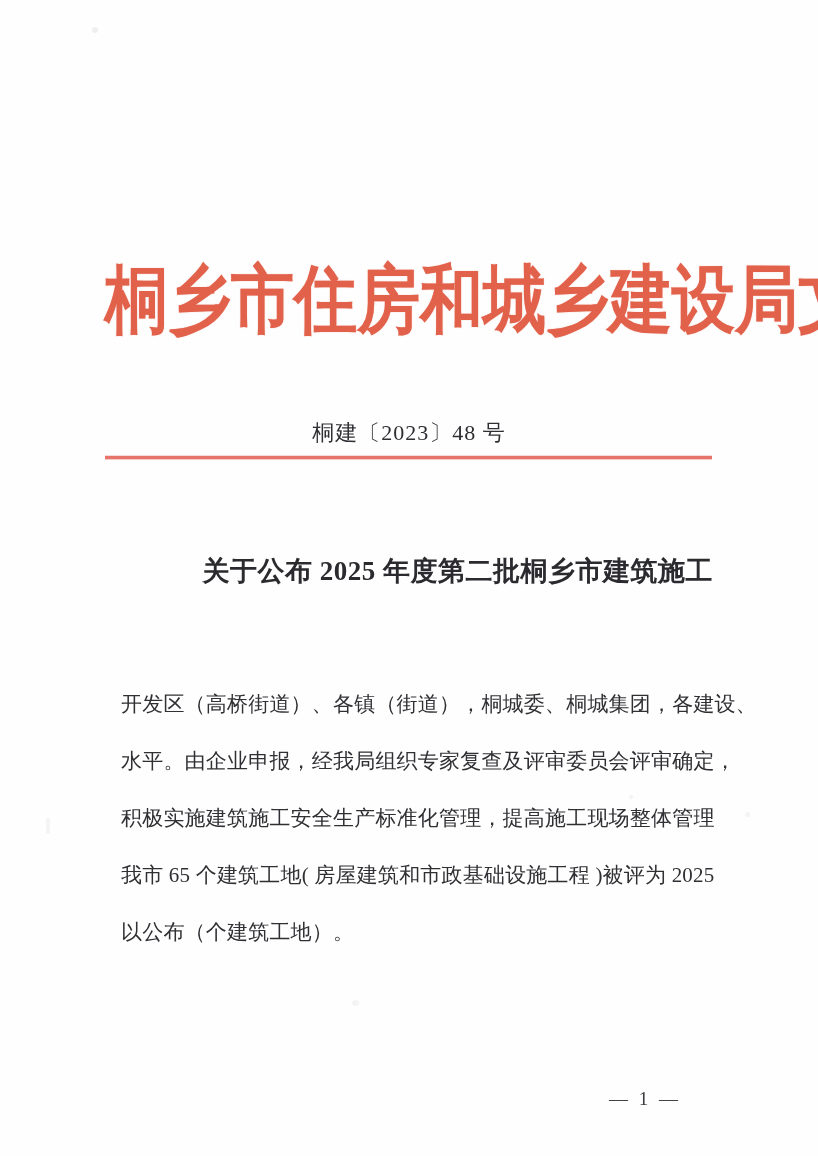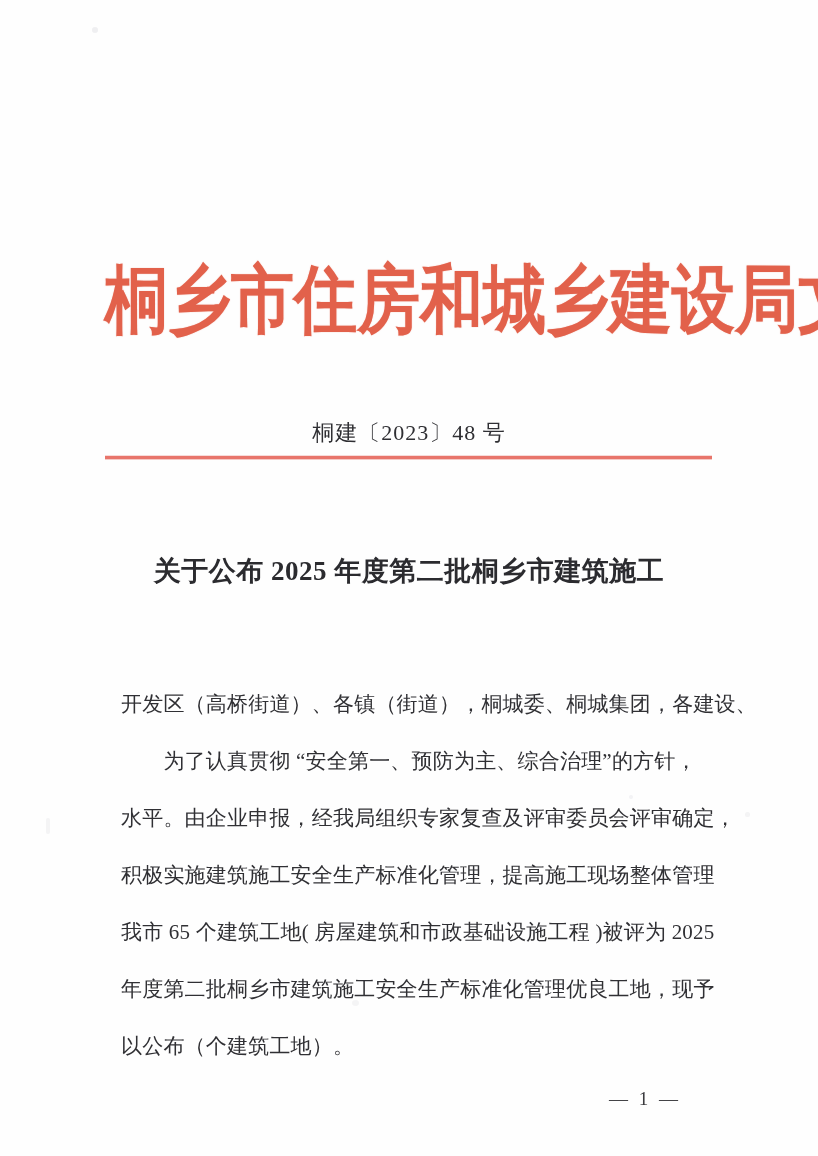--- a/index.html
+++ b/index.html
@@ -82,21 +82,21 @@
     background: #e8756b;
     box-shadow: 0 1px 0 rgba(232,117,107,.38), 0 -1px 0 rgba(232,117,107,.25);
   }
 
   
   .doc-title {
     position: absolute;
     left: 105px;
     top: 548px;
     width: 608px;
-    text-align: center;
+    text-align: right;
     font-size: 27px;
     font-weight: bold;
     color: #2b2b2f;
     line-height: 46px;
     letter-spacing: .5px;
   }
   .doc-title .line {
     display: block;
     white-space: nowrap;
   }
@@ -165,23 +165,21 @@
   <div class="doc-number">桐建〔2023〕48 号</div>
 
   <div class="red-rule"></div>
 
   <div class="doc-title">
     <span class="line">关于公布 2025 年度第二批桐乡市建筑施工</span>
   </div>
 
   <div class="body-block">
     <p>开发区（高桥街道）、各镇（街道），桐城委、桐城集团，各建设、</p>
-    <p class="indent">　　为了认真贯彻 “安全第一、预防为主、综合治理”的方针，</p>
     <p>水平。由企业申报，经我局组织专家复查及评审委员会评审确定，</p>
     <p>积极实施建筑施工安全生产标准化管理，提高施工现场整体管理</p>
     <p>我市 65 个建筑工地( 房屋建筑和市政基础设施工程 )被评为 2025</p>
-    <p>年度第二批桐乡市建筑施工安全生产标准化管理优良工地，现予</p>
     <p>以公布（个建筑工地）。</p>
   </div>
 
   <div class="page-footer">— 1 —</div>
 
 </div>
 
 </body></html>

